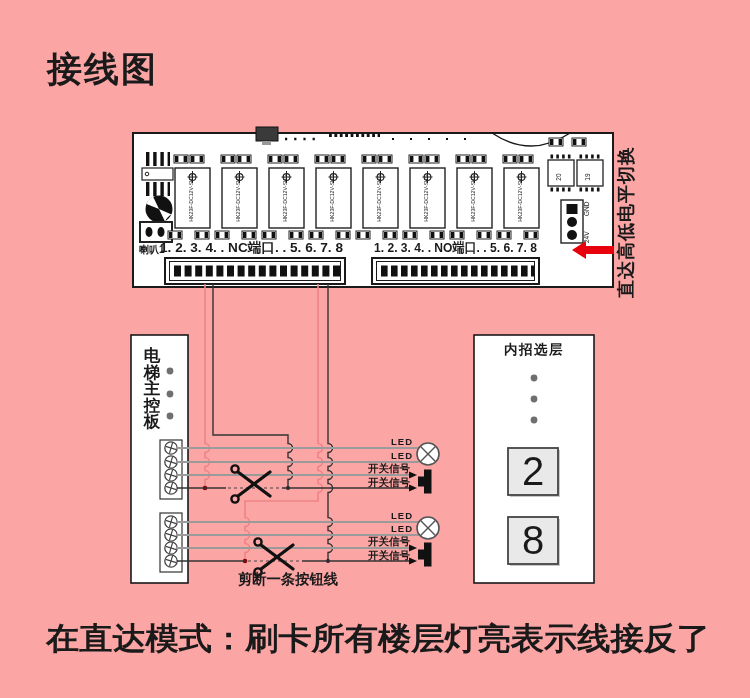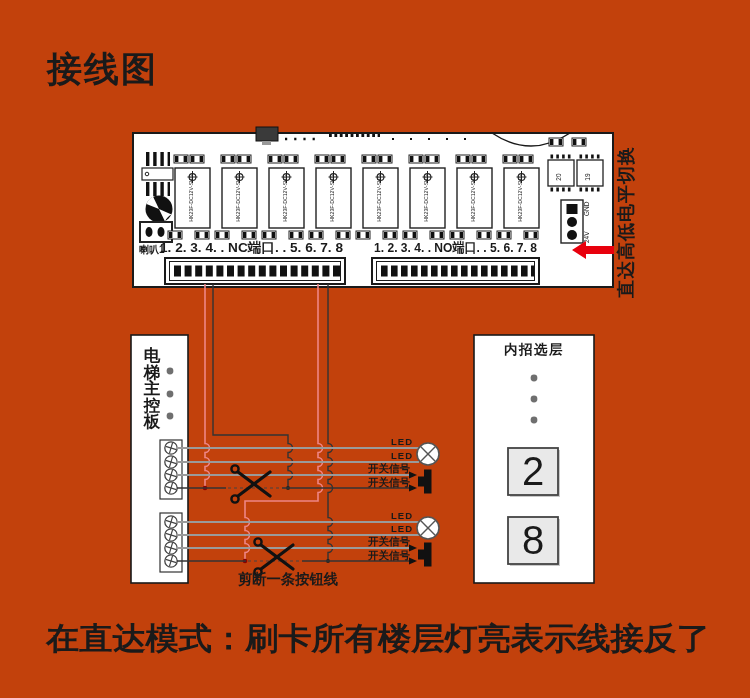--- a/index.html
+++ b/index.html
@@ -1,16 +1,16 @@
 <!DOCTYPE html>
 <html><head>
 <meta charset="utf-8">
 <style>
   html,body{margin:0;padding:0;background:#fff;}
-  .stage{position:relative;width:750px;height:698px;background:#c2410c;overflow:hidden;}
+  .stage{position:relative;width:750px;height:698px;background:#fca5a5;overflow:hidden;}
   svg{display:block;}
   text{font-family:"Liberation Sans","DejaVu Sans",sans-serif;fill:#1a1a1a;}
 </style>
 </head>
 <body>
 
 <div class="stage">
 <svg width="750" height="698" viewBox="0 0 750 698" xmlns="http://www.w3.org/2000/svg">
 
   <defs>

